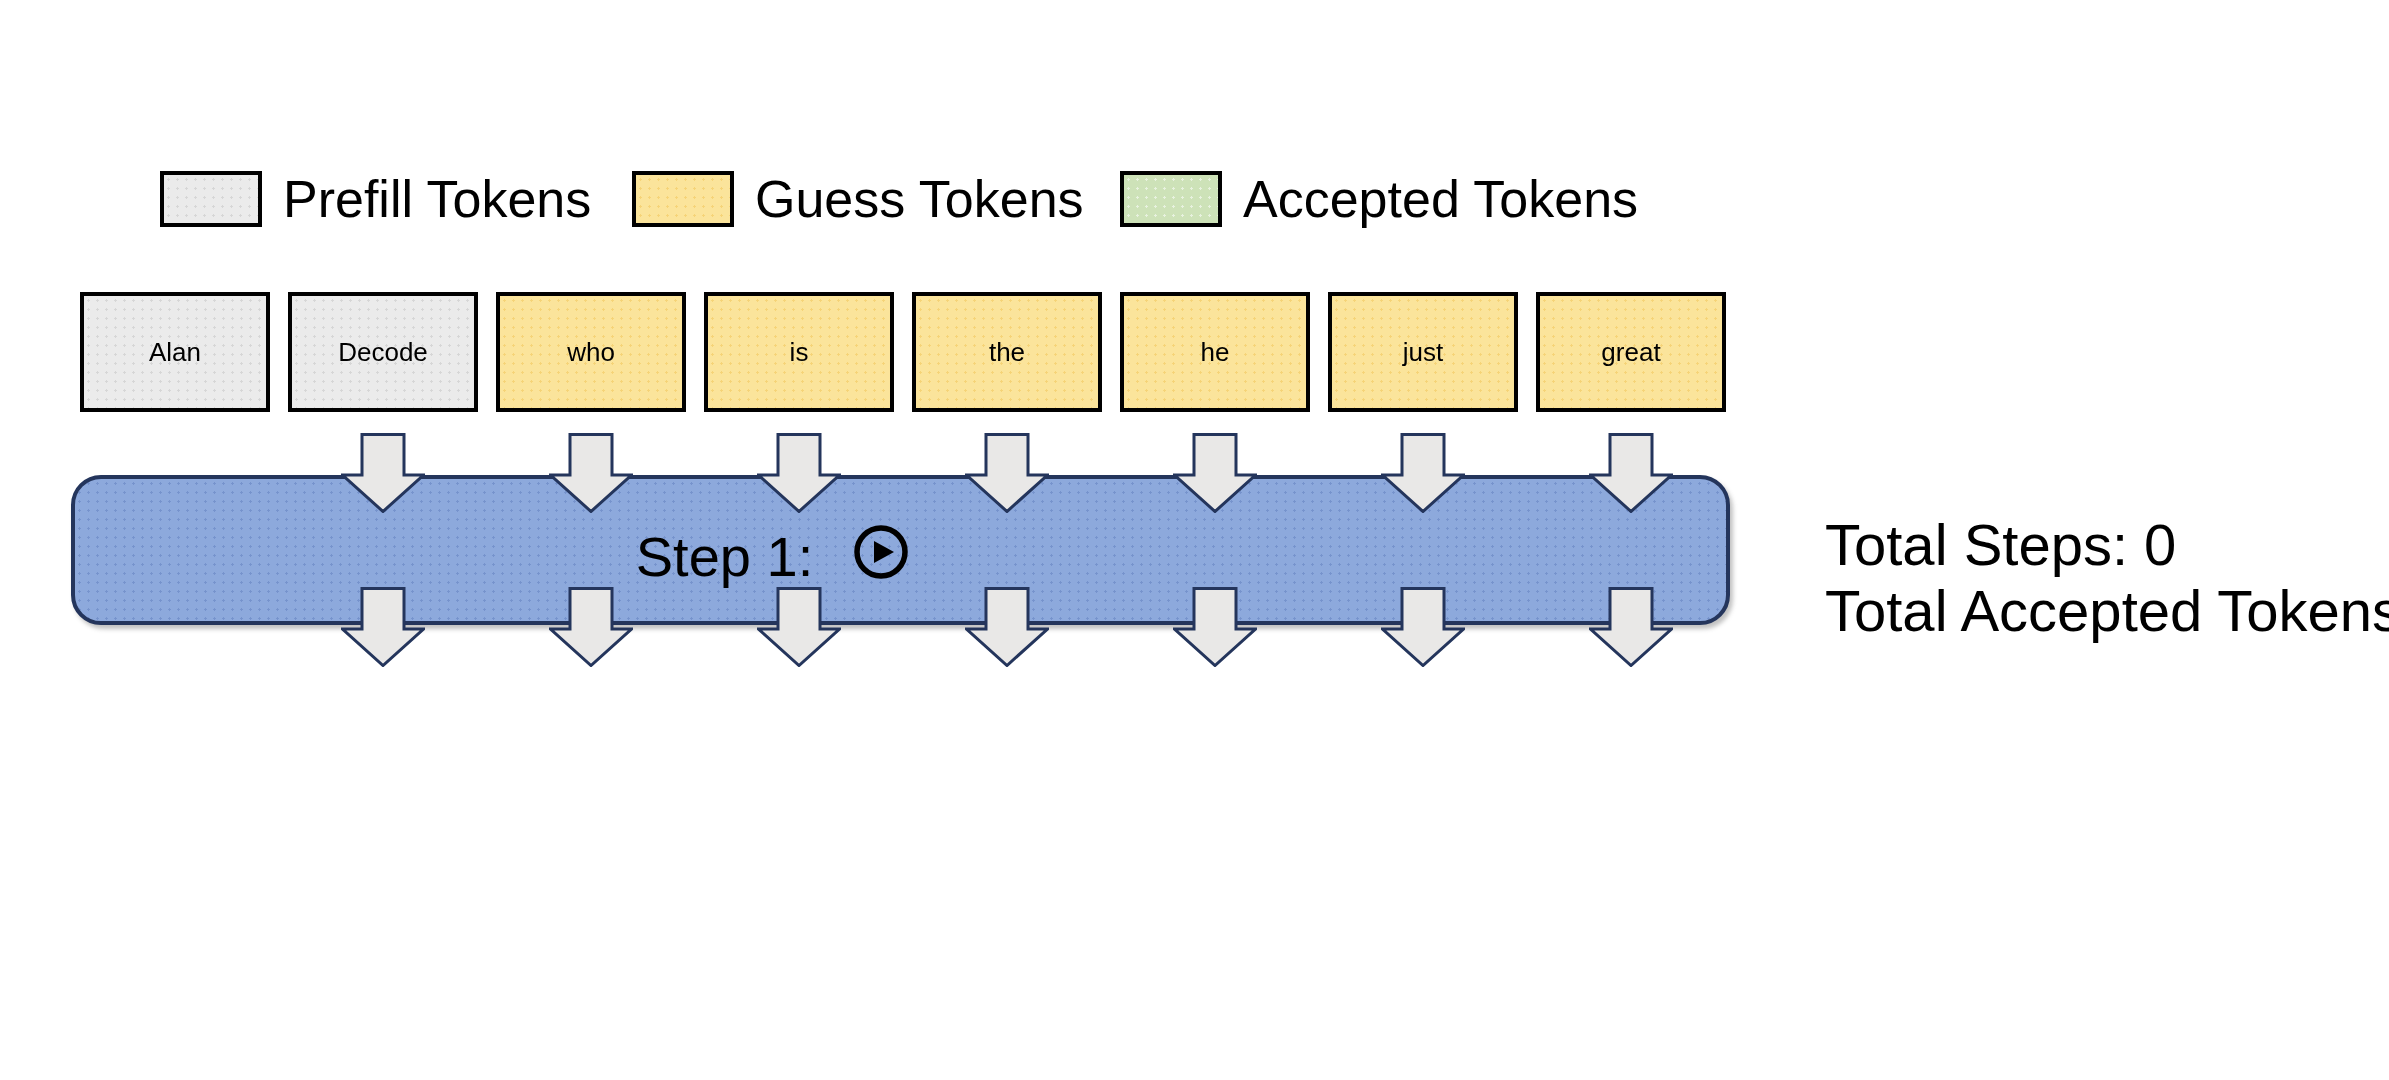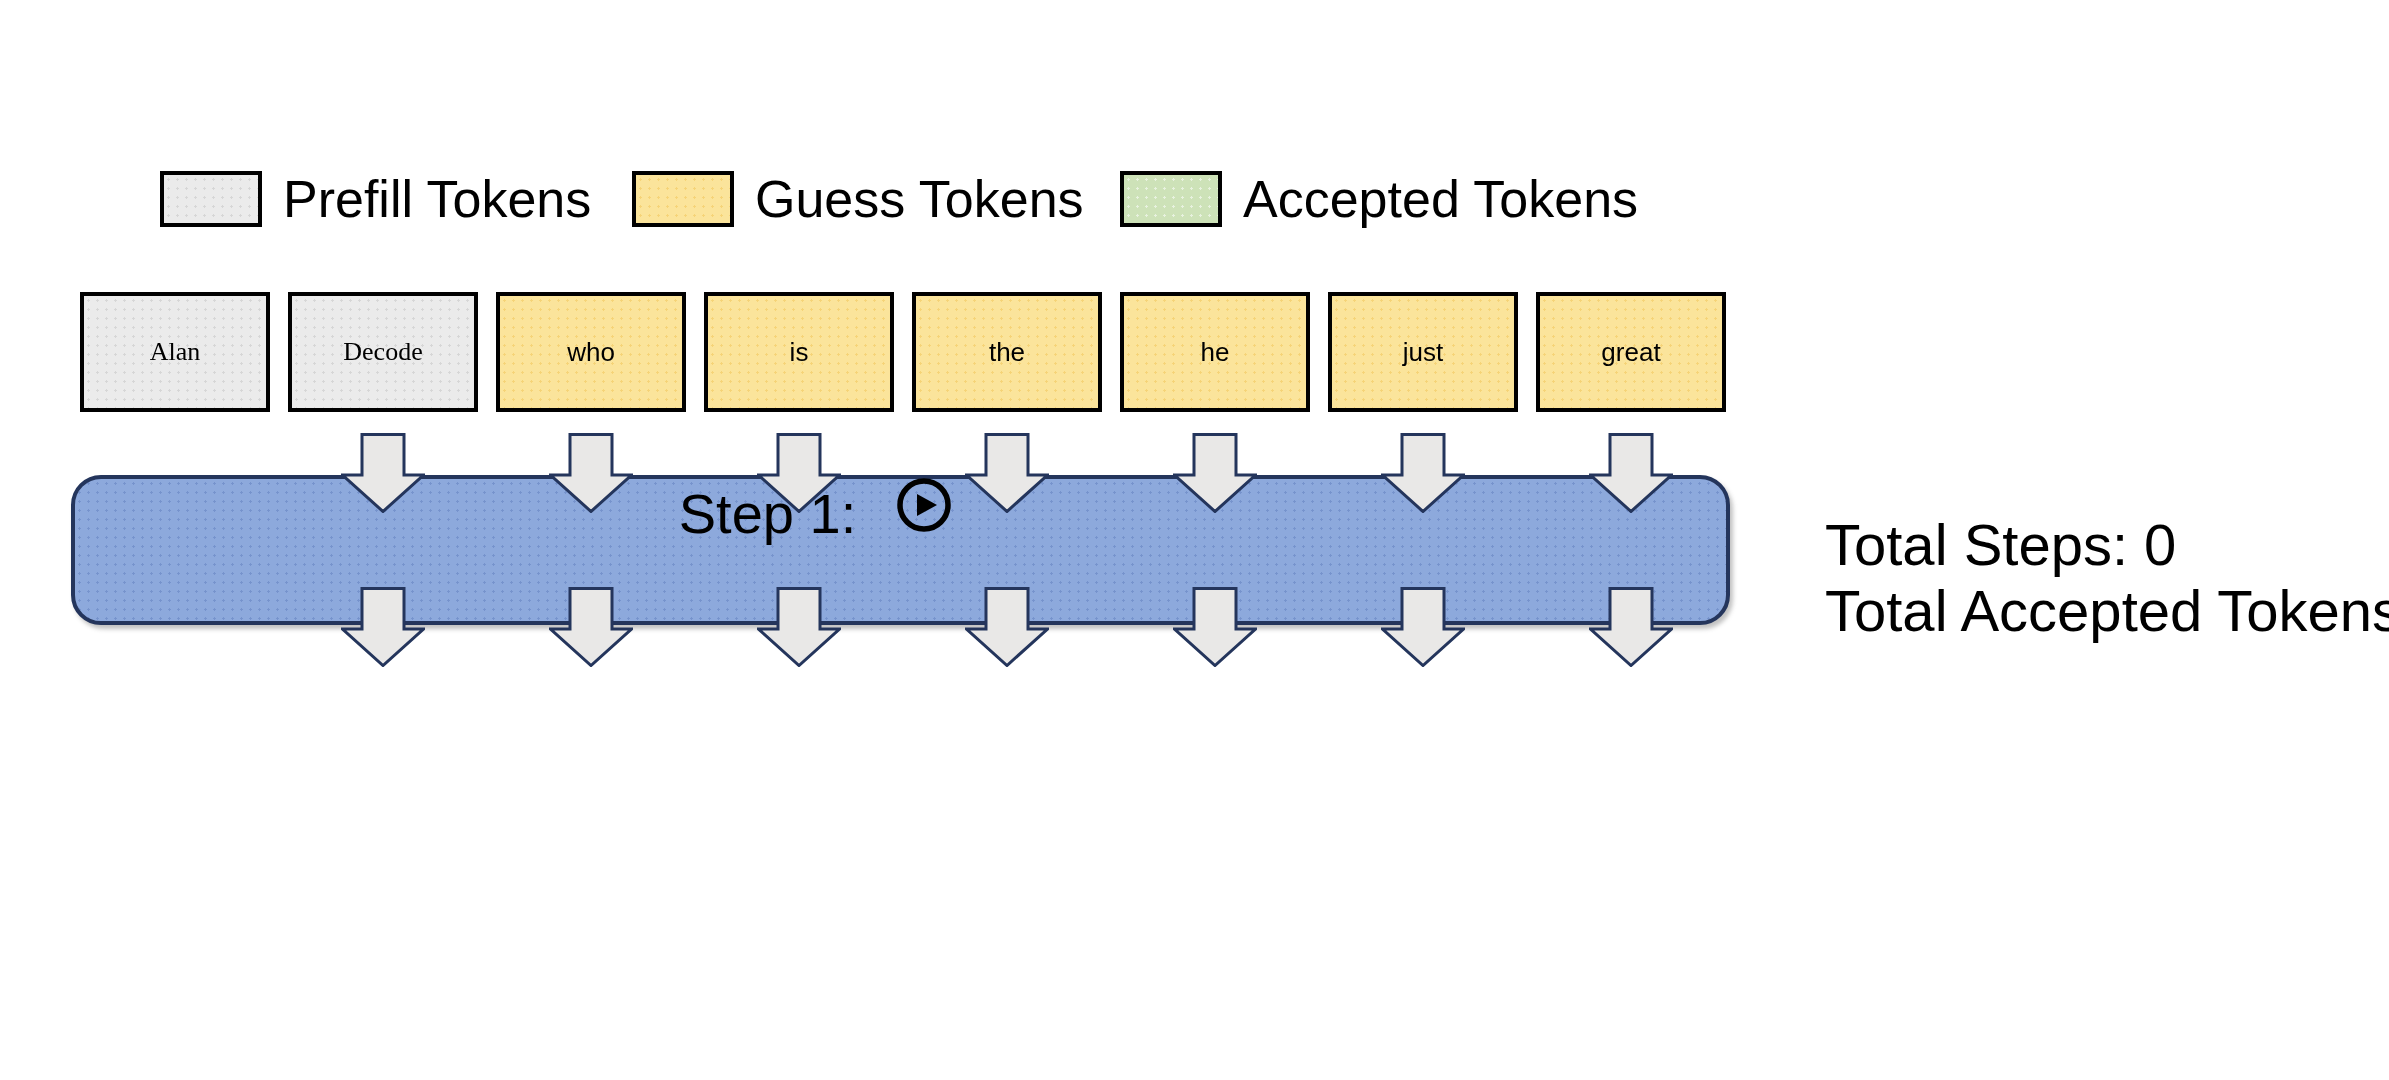--- a/index.html
+++ b/index.html
@@ -42,21 +42,20 @@
     box-sizing:border-box;
     display:flex;
     align-items:center;
     justify-content:center;
     font-size:26px;
   }
   .token.prefill{
     background-color:#ebebeb;
     background-image:radial-gradient(rgba(120,120,120,0.18) 1.1px, transparent 1.2px);
     background-size:9px 9px;
-    font-family:Liberation Serif, serif;
   }
   .token.guess{
     background-color:#fbe49b;
     background-image:radial-gradient(rgba(235,175,40,0.30) 1.1px, transparent 1.2px);
     background-size:9px 9px;
     align-items:center;
   }
   .swatch-prefill{
     background-color:#ebebeb;
     background-image:radial-gradient(rgba(120,120,120,0.18) 1.1px, transparent 1.2px);
@@ -89,25 +88,25 @@
     z-index:1;
     box-shadow:3px 4px 4px rgba(120,120,120,0.45);
   }
   .decode-label-row{
     position:absolute;
     left:71px;
     top:475px;
     width:1439px;
     height:150px;
     display:flex;
+    align-items:center;
     justify-content:center;
     z-index:3;
     font-size:56px;
     transform:translateY(6px);
-    padding-left:43px;
   }
   .decode-label-row .step-label{margin-right:40px;}
   .decode-label-row .play-icon{
     width:56px;height:56px;
     margin-right:36px;
     display:block;
     transform:translateY(-4px);
   }
 
   

